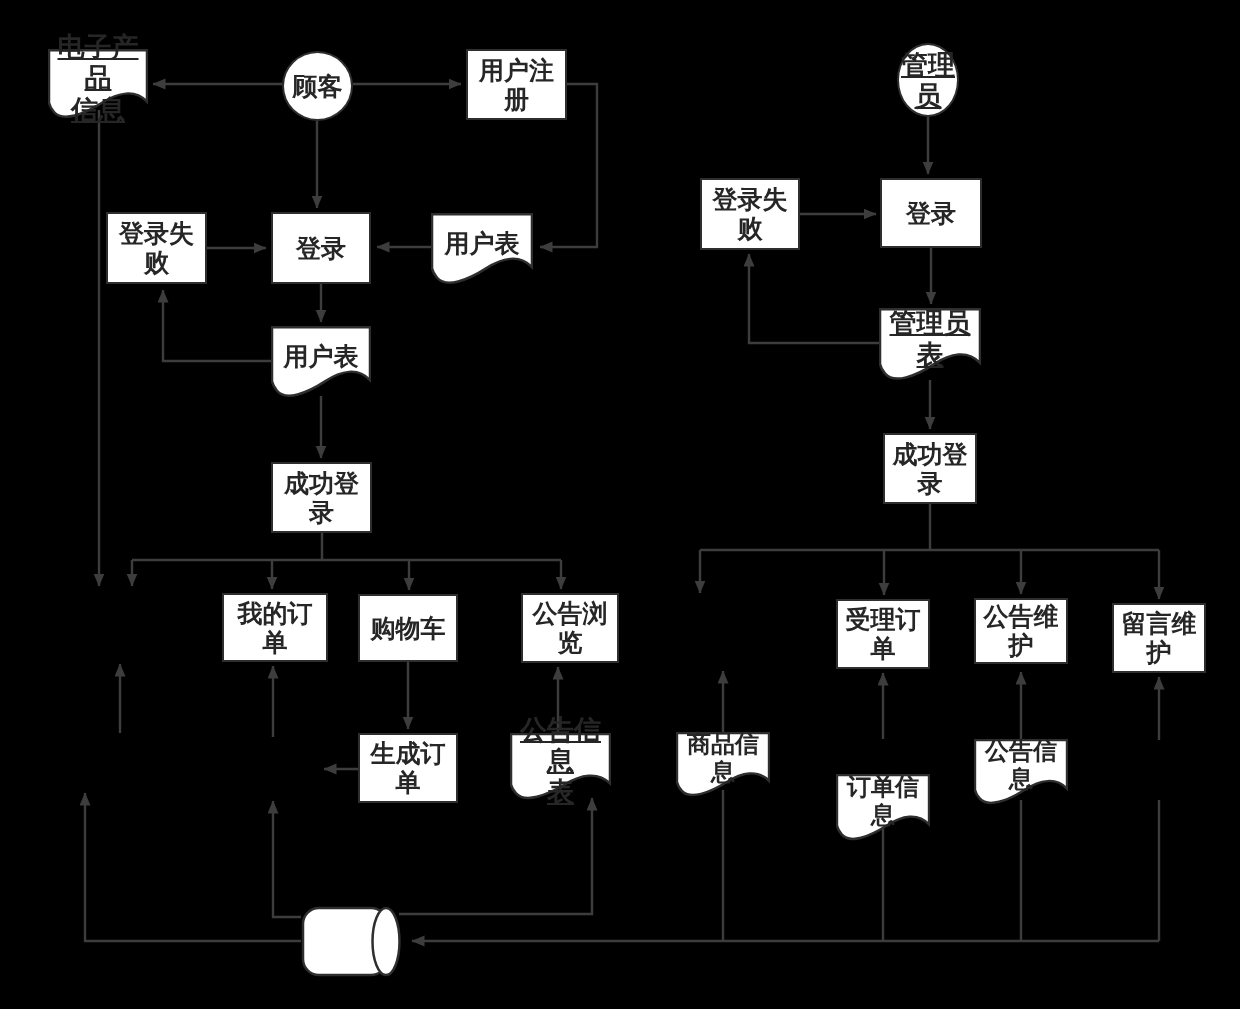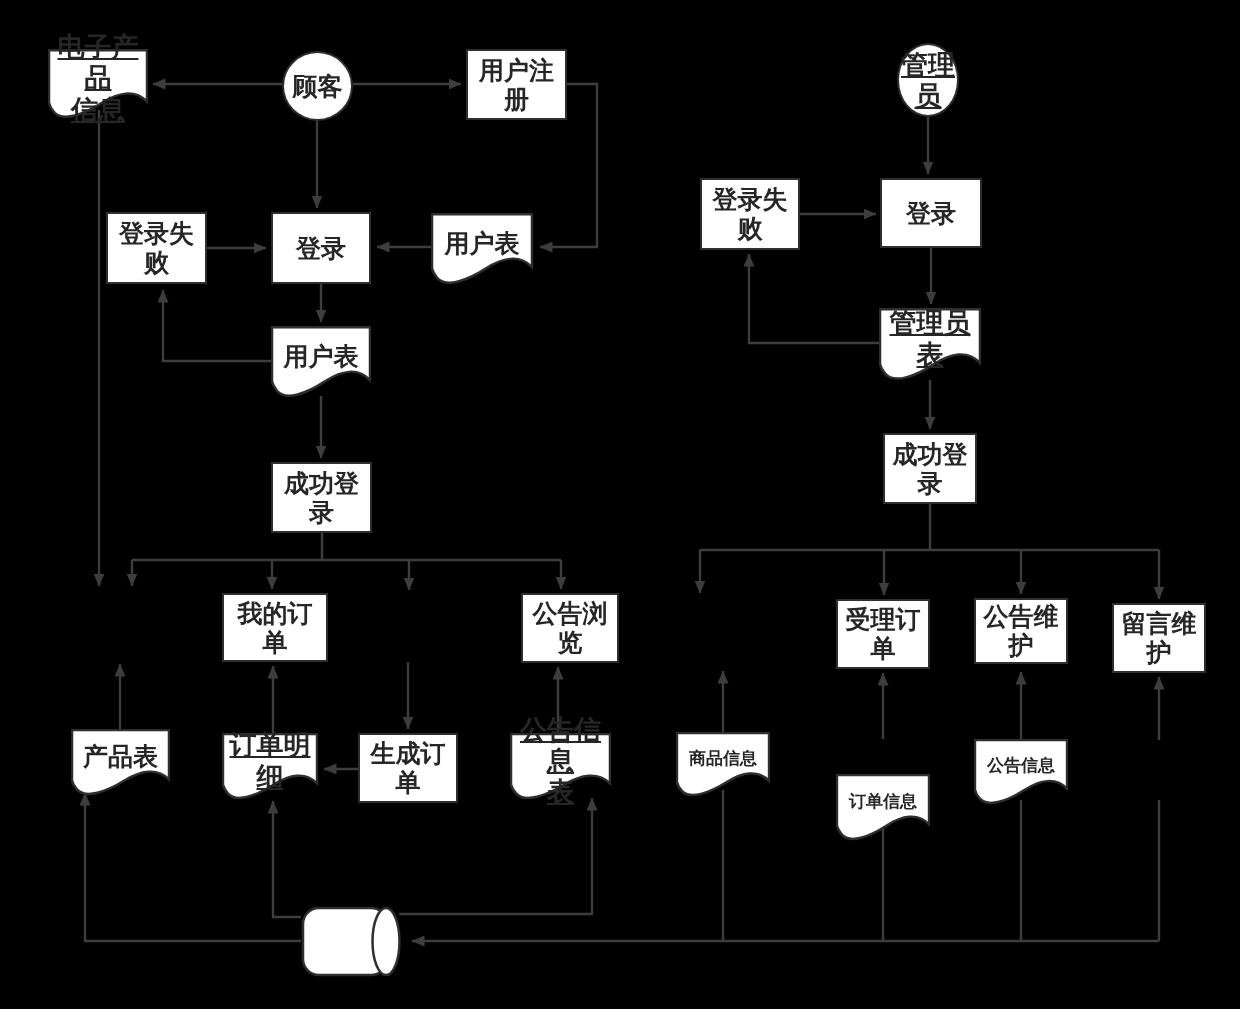--- a/index.html
+++ b/index.html
@@ -9,21 +9,21 @@
   #edges path, #edges polyline{fill:none;stroke:#3d3d3d;stroke-width:2.4;}
   .node{position:absolute;box-sizing:border-box;display:flex;align-items:center;justify-content:center;
         text-align:center;color:#262626;font-weight:bold;white-space:pre-line;line-height:1.16;}
   .rect{background:#fff;border:2.5px solid #2e2e2e;}
   .ellipse{background:#fff;border:2.5px solid #2e2e2e;border-radius:50%;}
   .doc{background:transparent;border:none;}
   .doc > svg.shape{position:absolute;left:0;top:0;width:100%;height:100%;}
   .doc > .lbl{position:relative;padding-bottom:13px;}
   .cyl > svg.shape{position:absolute;left:0;top:0;width:100%;height:100%;}
   .shape path,.shape rect,.shape ellipse{fill:#fff;stroke:#2e2e2e;stroke-width:2.5;vector-effect:non-scaling-stroke;}
-  .f25{font-size:25px;} .f23{font-size:27px;text-decoration:underline;} .f21{font-size:17px;}
+  .f25{font-size:25px;} .f23{font-size:27px;text-decoration:underline;} .f21{font-size:24px;}
   .lbl{pointer-events:none;}
 </style>
 </head>
 <body>
 
 <div id="canvas">
 
   <svg id="edges" width="1240" height="1009" viewBox="0 0 1240 1009">
     <defs>
       <marker id="arw" markerUnits="userSpaceOnUse" markerWidth="14" markerHeight="12" refX="12.5" refY="5.5" orient="auto">
@@ -118,39 +118,30 @@
     <span class="lbl">成功登
 录</span>
   </div>
 
 
   <div class="node rect f25" style="left:222px;top:593px;width:106px;height:69px">
     <span class="lbl">我的订
 单</span>
   </div>
 
+  <div class="node rect f25" style="left:358px;top:594px;width:100px;height:68px">
+    <span class="lbl">购物车</span>
+  </div>
 
   <div class="node rect f25" style="left:521px;top:593px;width:98px;height:70px">
     <span class="lbl">公告浏
 览</span>
   </div>
 
-  <div class="node doc f25" style="left:71px;top:729px;width:99px;height:68px">
-    <svg class="shape" viewBox="0 0 100 62" preserveAspectRatio="none">
-        <path d="M1,1 H99 V46 C87,35 70,38 54,47 C36,57 15,64 6,55 Q2,51 1,47 Z"></path>
-      </svg>
-    <span class="lbl">产品表</span>
-  </div>
-
-  <div class="node doc f23" style="left:222px;top:733px;width:96px;height:68px">
-    <svg class="shape" viewBox="0 0 100 62" preserveAspectRatio="none">
-        <path d="M1,1 H99 V46 C87,35 70,38 54,47 C36,57 15,64 6,55 Q2,51 1,47 Z"></path>
-      </svg>
-    <span class="lbl">订单明细</span>
-  </div>
+
 
   <div class="node rect f25" style="left:358px;top:733px;width:100px;height:70px">
     <span class="lbl">生成订
 单</span>
   </div>
 
   <div class="node doc f23" style="left:510px;top:733px;width:101px;height:68px">
     <svg class="shape" viewBox="0 0 100 62" preserveAspectRatio="none">
         <path d="M1,1 H99 V46 C87,35 70,38 54,47 C36,57 15,64 6,55 Q2,51 1,47 Z"></path>
       </svg>

